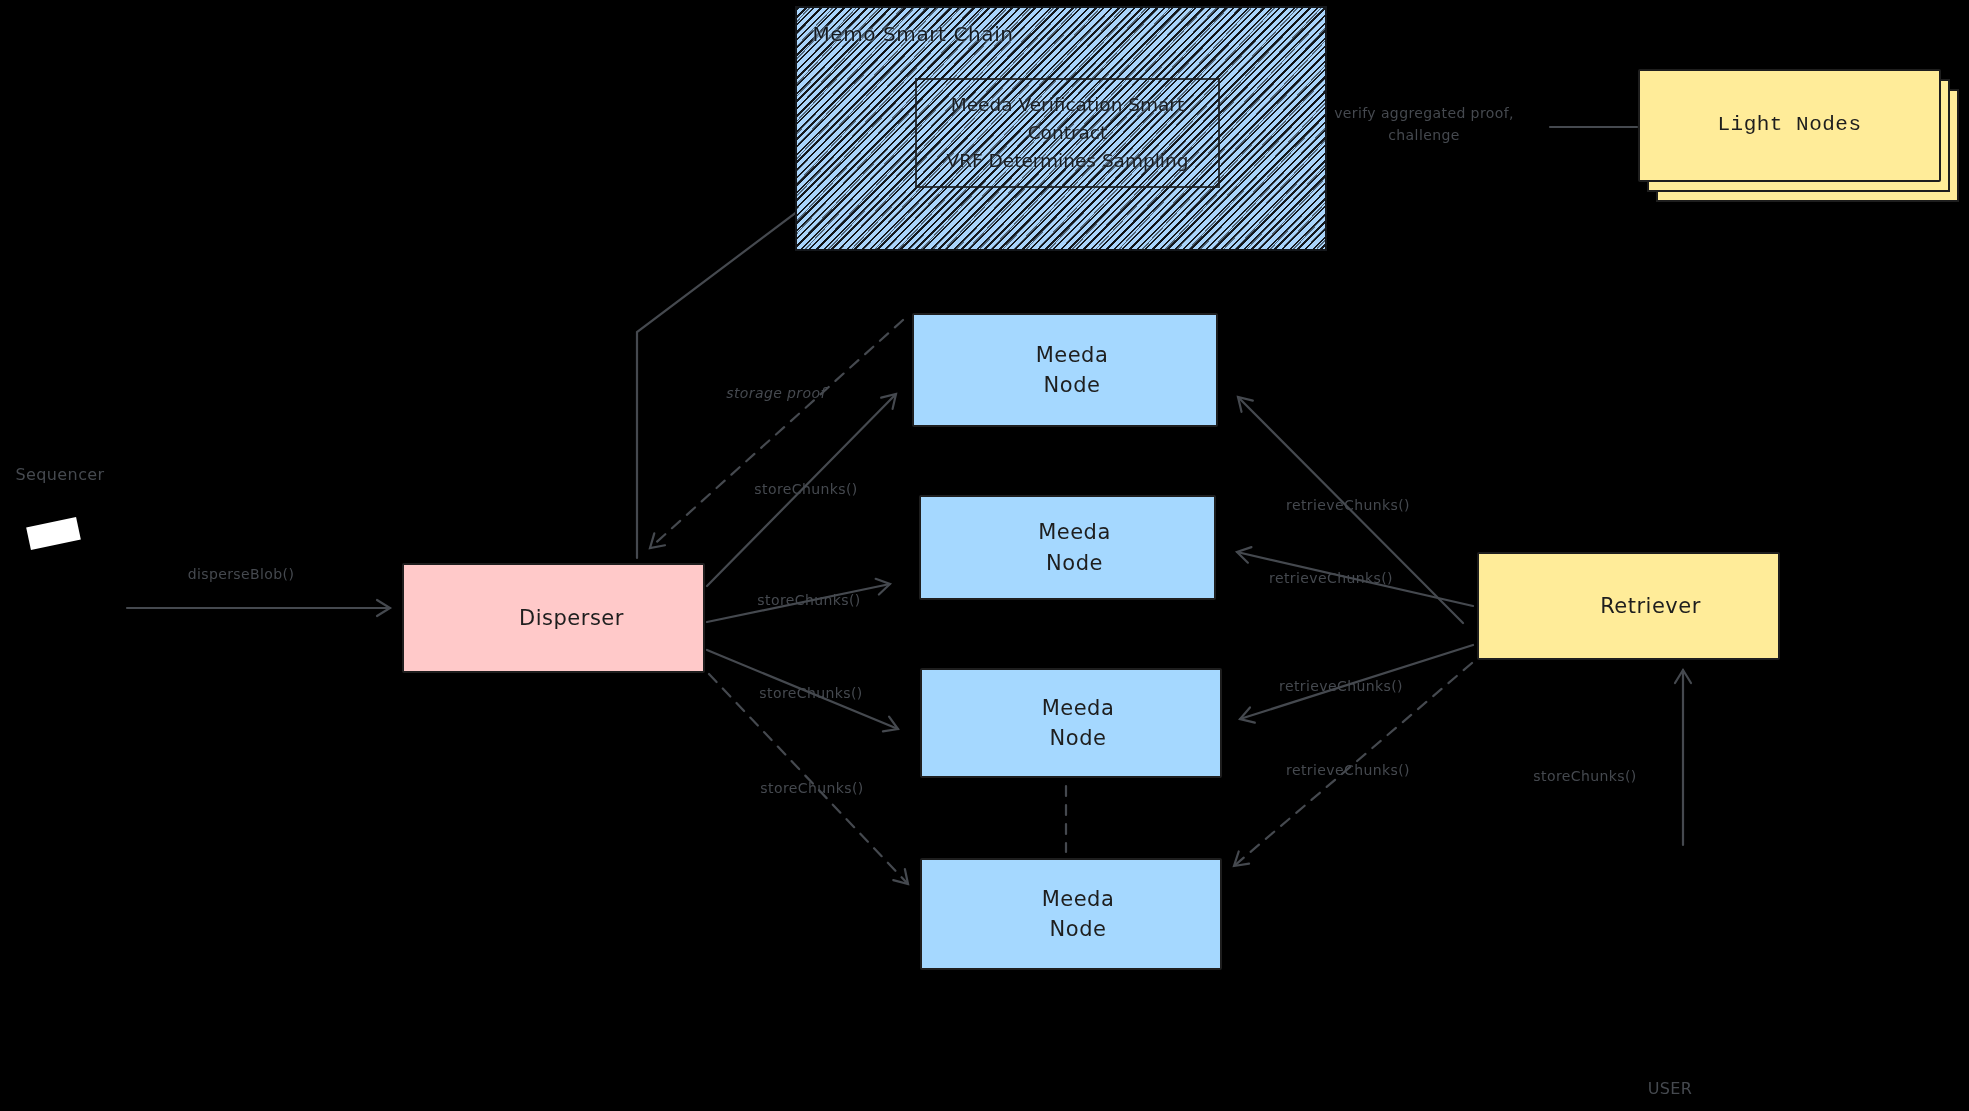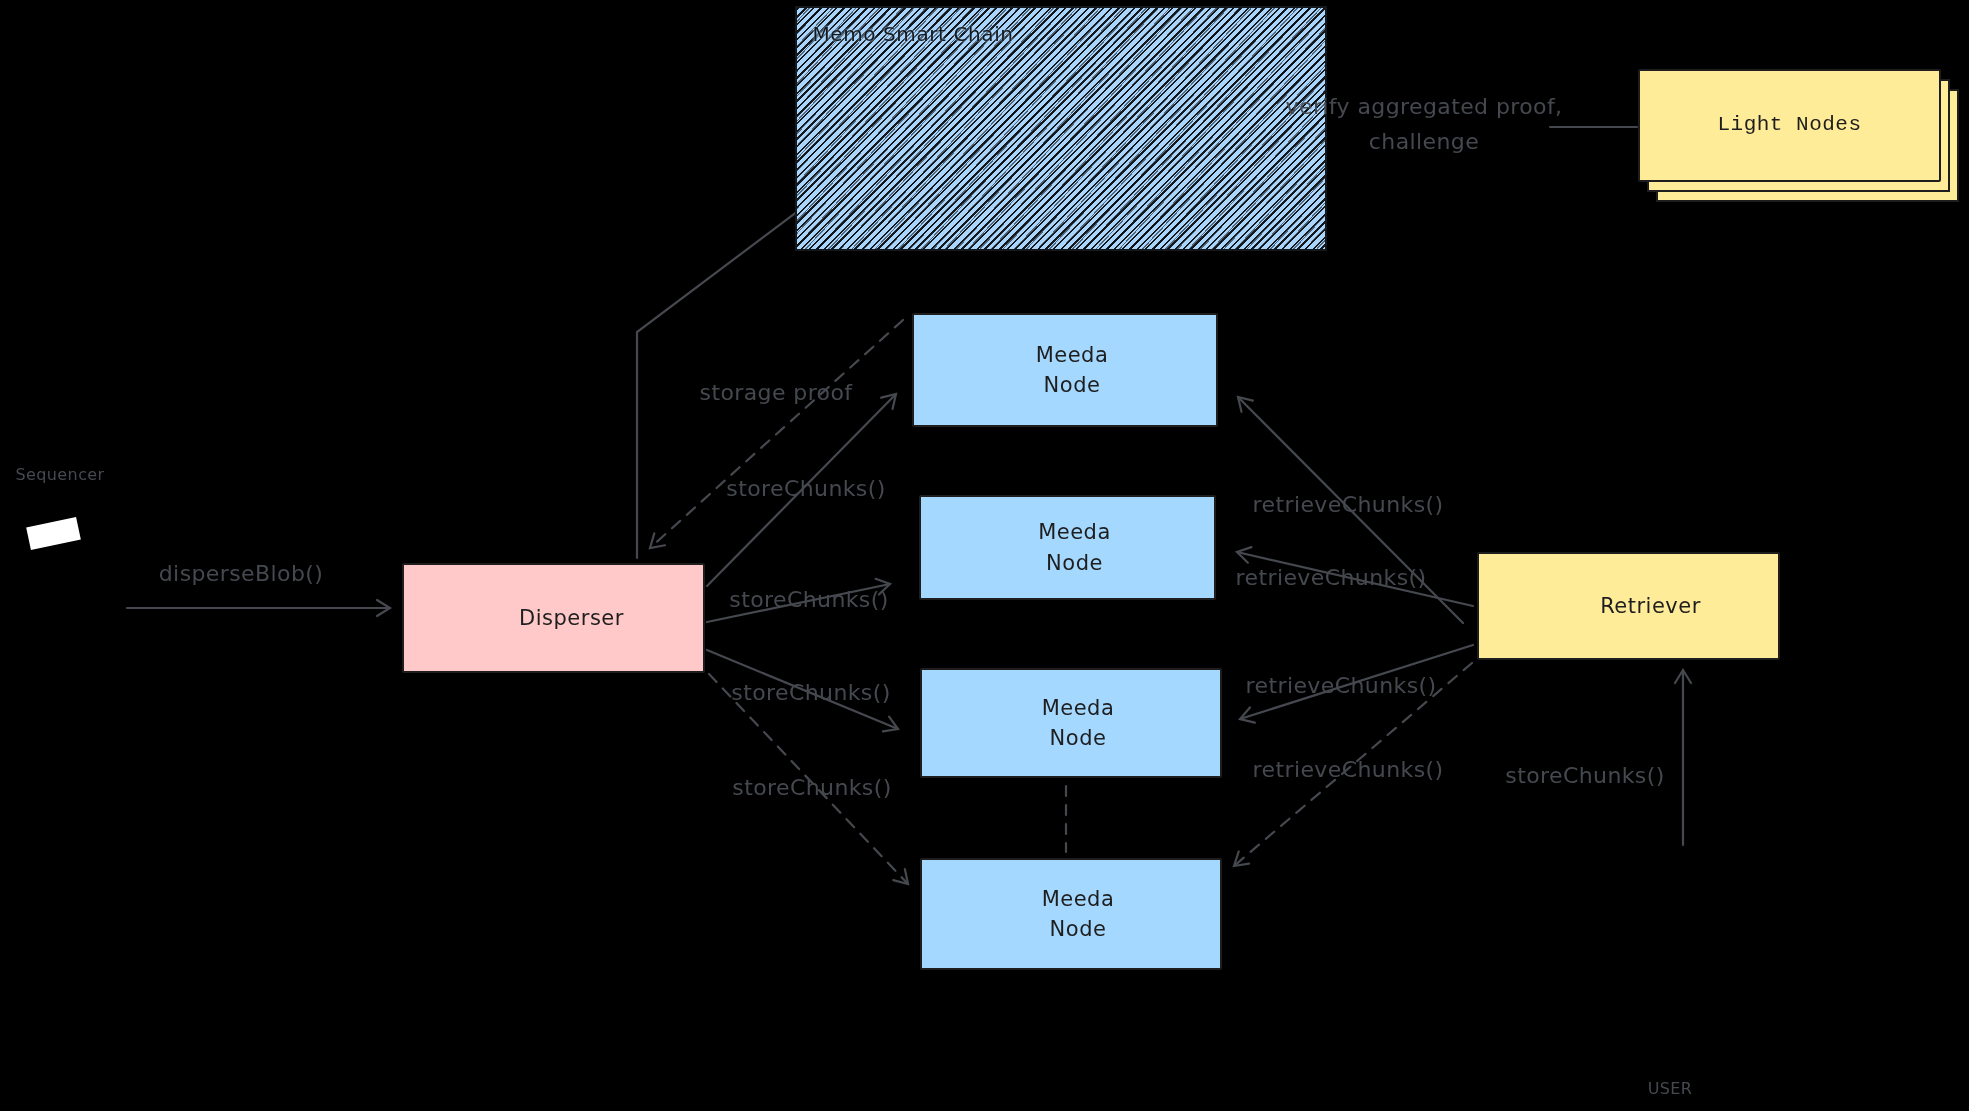--- a/index.html
+++ b/index.html
@@ -31,21 +31,21 @@
     text-shadow:0 0 4px rgba(169,212,251,.9), 0 0 2px rgba(169,212,251,.9);
     transform:translate(-50%,0);white-space:nowrap;
   }
   .contract{
     position:absolute;border:2px solid rgba(25,28,32,.85);box-sizing:border-box;
     display:flex;align-items:center;justify-content:center;text-align:center;
     color:#191c20;font-size:18.5px;line-height:1.5;white-space:pre-line;
     text-shadow:0 0 4px rgba(169,212,251,.85);
   }
   .lbl{
-    position:absolute;color:#45494f;font-size:22px;letter-spacing:.4px;
+    position:absolute;color:#45494f;font-size:14px;letter-spacing:.4px;
     line-height:1.6;white-space:pre-line;text-align:center;
     transform:translate(-50%,-50%);
   }
   .lbl.small{font-size:16px;}
   .card-shadow{position:absolute;border:2.5px solid #1e1e1e;background:#ffec99;box-sizing:border-box;}
   .laptop{
     position:absolute;left:28px;top:522px;width:51px;height:23px;
     background:#ffffff;transform:rotate(-12deg);
   }
 </style>
@@ -82,41 +82,44 @@
 
       <line x1="1683" y1="845" x2="1683" y2="670" marker-end="url(#ah)"></line>
 
       <line x1="1637" y1="127" x2="1550" y2="127"></line>
       <line x1="1320" y1="127" x2="1292" y2="127" marker-end="url(#ah)"></line>
     </g>
   </svg>
 
   <div class="hatch" style="left:795px;top:6px;width:532px;height:245px;"></div>
   <div class="chain-title" style="left:913px;top:22px;">Memo Smart Chain</div>
+  <div class="contract" style="left:915px;top:78px;width:305px;height:110px;">Meeda Verification Smart
+Contract
+VRF Determines Sampling</div>
 
   <div class="card-shadow" style="left:1656px;top:89px;width:303px;height:113px;"></div>
   <div class="card-shadow" style="left:1647px;top:79px;width:303px;height:113px;"></div>
   <div class="box yellow" style="left:1638px;top:69px;width:303px;height:113px;font-family:Liberation Mono, monospace;">
     <span>Light Nodes</span>
   </div>
 
   <div class="lbl" style="left:1424px;top:124px;">verify aggregated proof,
 challenge</div>
 
   <div class="lbl small" style="left:60px;top:475px;">Sequencer</div>
   <div class="laptop"></div>
 
   <div class="lbl" style="left:241px;top:574px;">disperseBlob()</div>
 
   <div class="box pink" style="left:402px;top:563px;width:303px;height:110px;">
     <span>Disperser</span>
   </div>
 
 
-  <div class="lbl" style="left:776px;top:393px;">storage proof</div>
+  <div class="lbl" style="left:776px;top:393px;font-style:italic;">storage proof</div>
 
   <div class="lbl" style="left:806px;top:489px;">storeChunks()</div>
   <div class="lbl" style="left:809px;top:600px;">storeChunks()</div>
   <div class="lbl" style="left:811px;top:693px;">storeChunks()</div>
   <div class="lbl" style="left:812px;top:788px;">storeChunks()</div>
 
   <div class="box blue" style="left:912px;top:313px;width:306px;height:114px;">
     <span>Meeda
 Node</span>
   </div>

